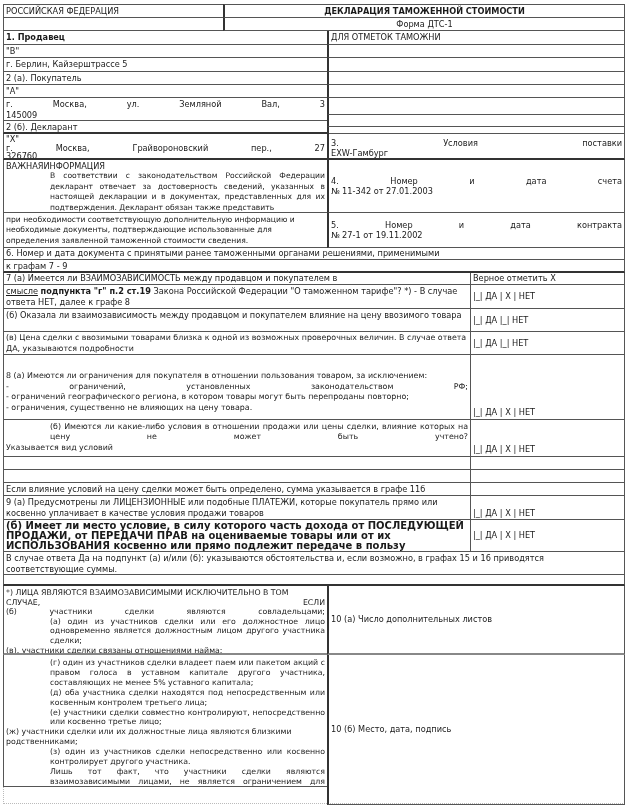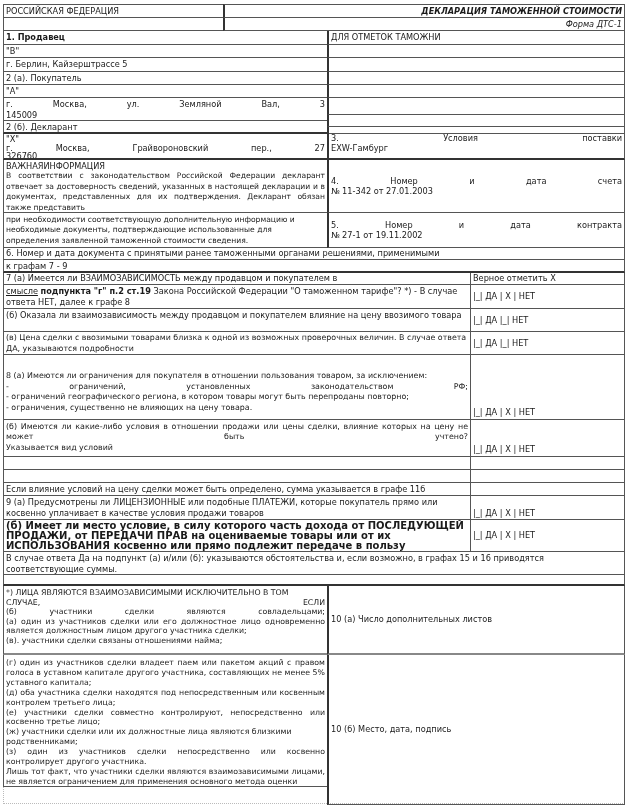--- a/index.html
+++ b/index.html
@@ -7,22 +7,22 @@
   .page { position:relative; width:629px; height:807px; }
   .abs { position:absolute; box-sizing:border-box; }
   .cell { position:absolute; box-sizing:border-box; padding:0 2px; overflow:hidden; }
   .bt { border-top:1px solid #555; }
   .bb { border-bottom:1px solid #555; }
   .bl { border-left:1px solid #555; }
   .br { border-right:1px solid #555; }
   .thickl { border-left:2px solid #333; }
   .dot { border:1px dotted #999; }
   .just { text-align:justify; text-align-last:justify; }
-  .justlast { text-align:justify; }
-  .right { text-align:right;font-style:italic; }
+  .justlast { text-align:justify;margin-left:44px; }
+  .right { text-align:center; }
   .bold { font-weight:bold; }
   .u { text-decoration:underline; }
   .mid { display:flex; align-items:center; }
   .bottomalign { display:flex; align-items:flex-end; }
   .line { display:block; }
 </style>
 </head>
 <body>
 
 <div class="page">
@@ -59,21 +59,21 @@
   </div>
   <div class="cell bb bl" style="left:3px;top:213px;width:324px;height:35px;line-height:10.4px;padding-top:2px;font-size:7.6px;">при необходимости соответствующую дополнительную информацию и необходимые документы, подтверждающие использованные для определения заявленной таможенной стоимости сведения.</div>
 
   <div class="cell bb thickl br" style="left:327px;top:31px;width:298px;height:14px;line-height:13px;">ДЛЯ ОТМЕТОК ТАМОЖНИ</div>
   <div class="cell bb thickl br" style="left:327px;top:45px;width:298px;height:13px;"></div>
   <div class="cell bb thickl br" style="left:327px;top:58px;width:298px;height:14px;"></div>
   <div class="cell bb thickl br" style="left:327px;top:72px;width:298px;height:13px;"></div>
   <div class="cell bb thickl br" style="left:327px;top:85px;width:298px;height:13px;"></div>
   <div class="cell bb thickl br" style="left:327px;top:98px;width:298px;height:36px;"></div>
   <div class="cell bb thickl br" style="left:327px;top:114px;width:298px;height:13px;border-top:1px solid #555;"></div>
-  <div class="cell bb thickl br mid" style="left:327px;top:127px;width:298px;height:33px;border-bottom:2px solid #333;">
+  <div class="cell bb thickl br mid" style="left:327px;top:127px;width:298px;height:33px;border-bottom:2px solid #333;align-items:flex-end;">
     <div style="width:100%;line-height:10px;">
       <span class="line just">3. Условия поставки</span>
       <span class="line">EXW-Гамбург</span>
     </div>
   </div>
   <div class="cell bb thickl br mid" style="left:327px;top:160px;width:298px;height:53px;">
     <div style="width:100%;line-height:10px;">
       <span class="line just">4. Номер и дата счета</span>
       <span class="line">№ 11-342 от 27.01.2003</span>
     </div>

